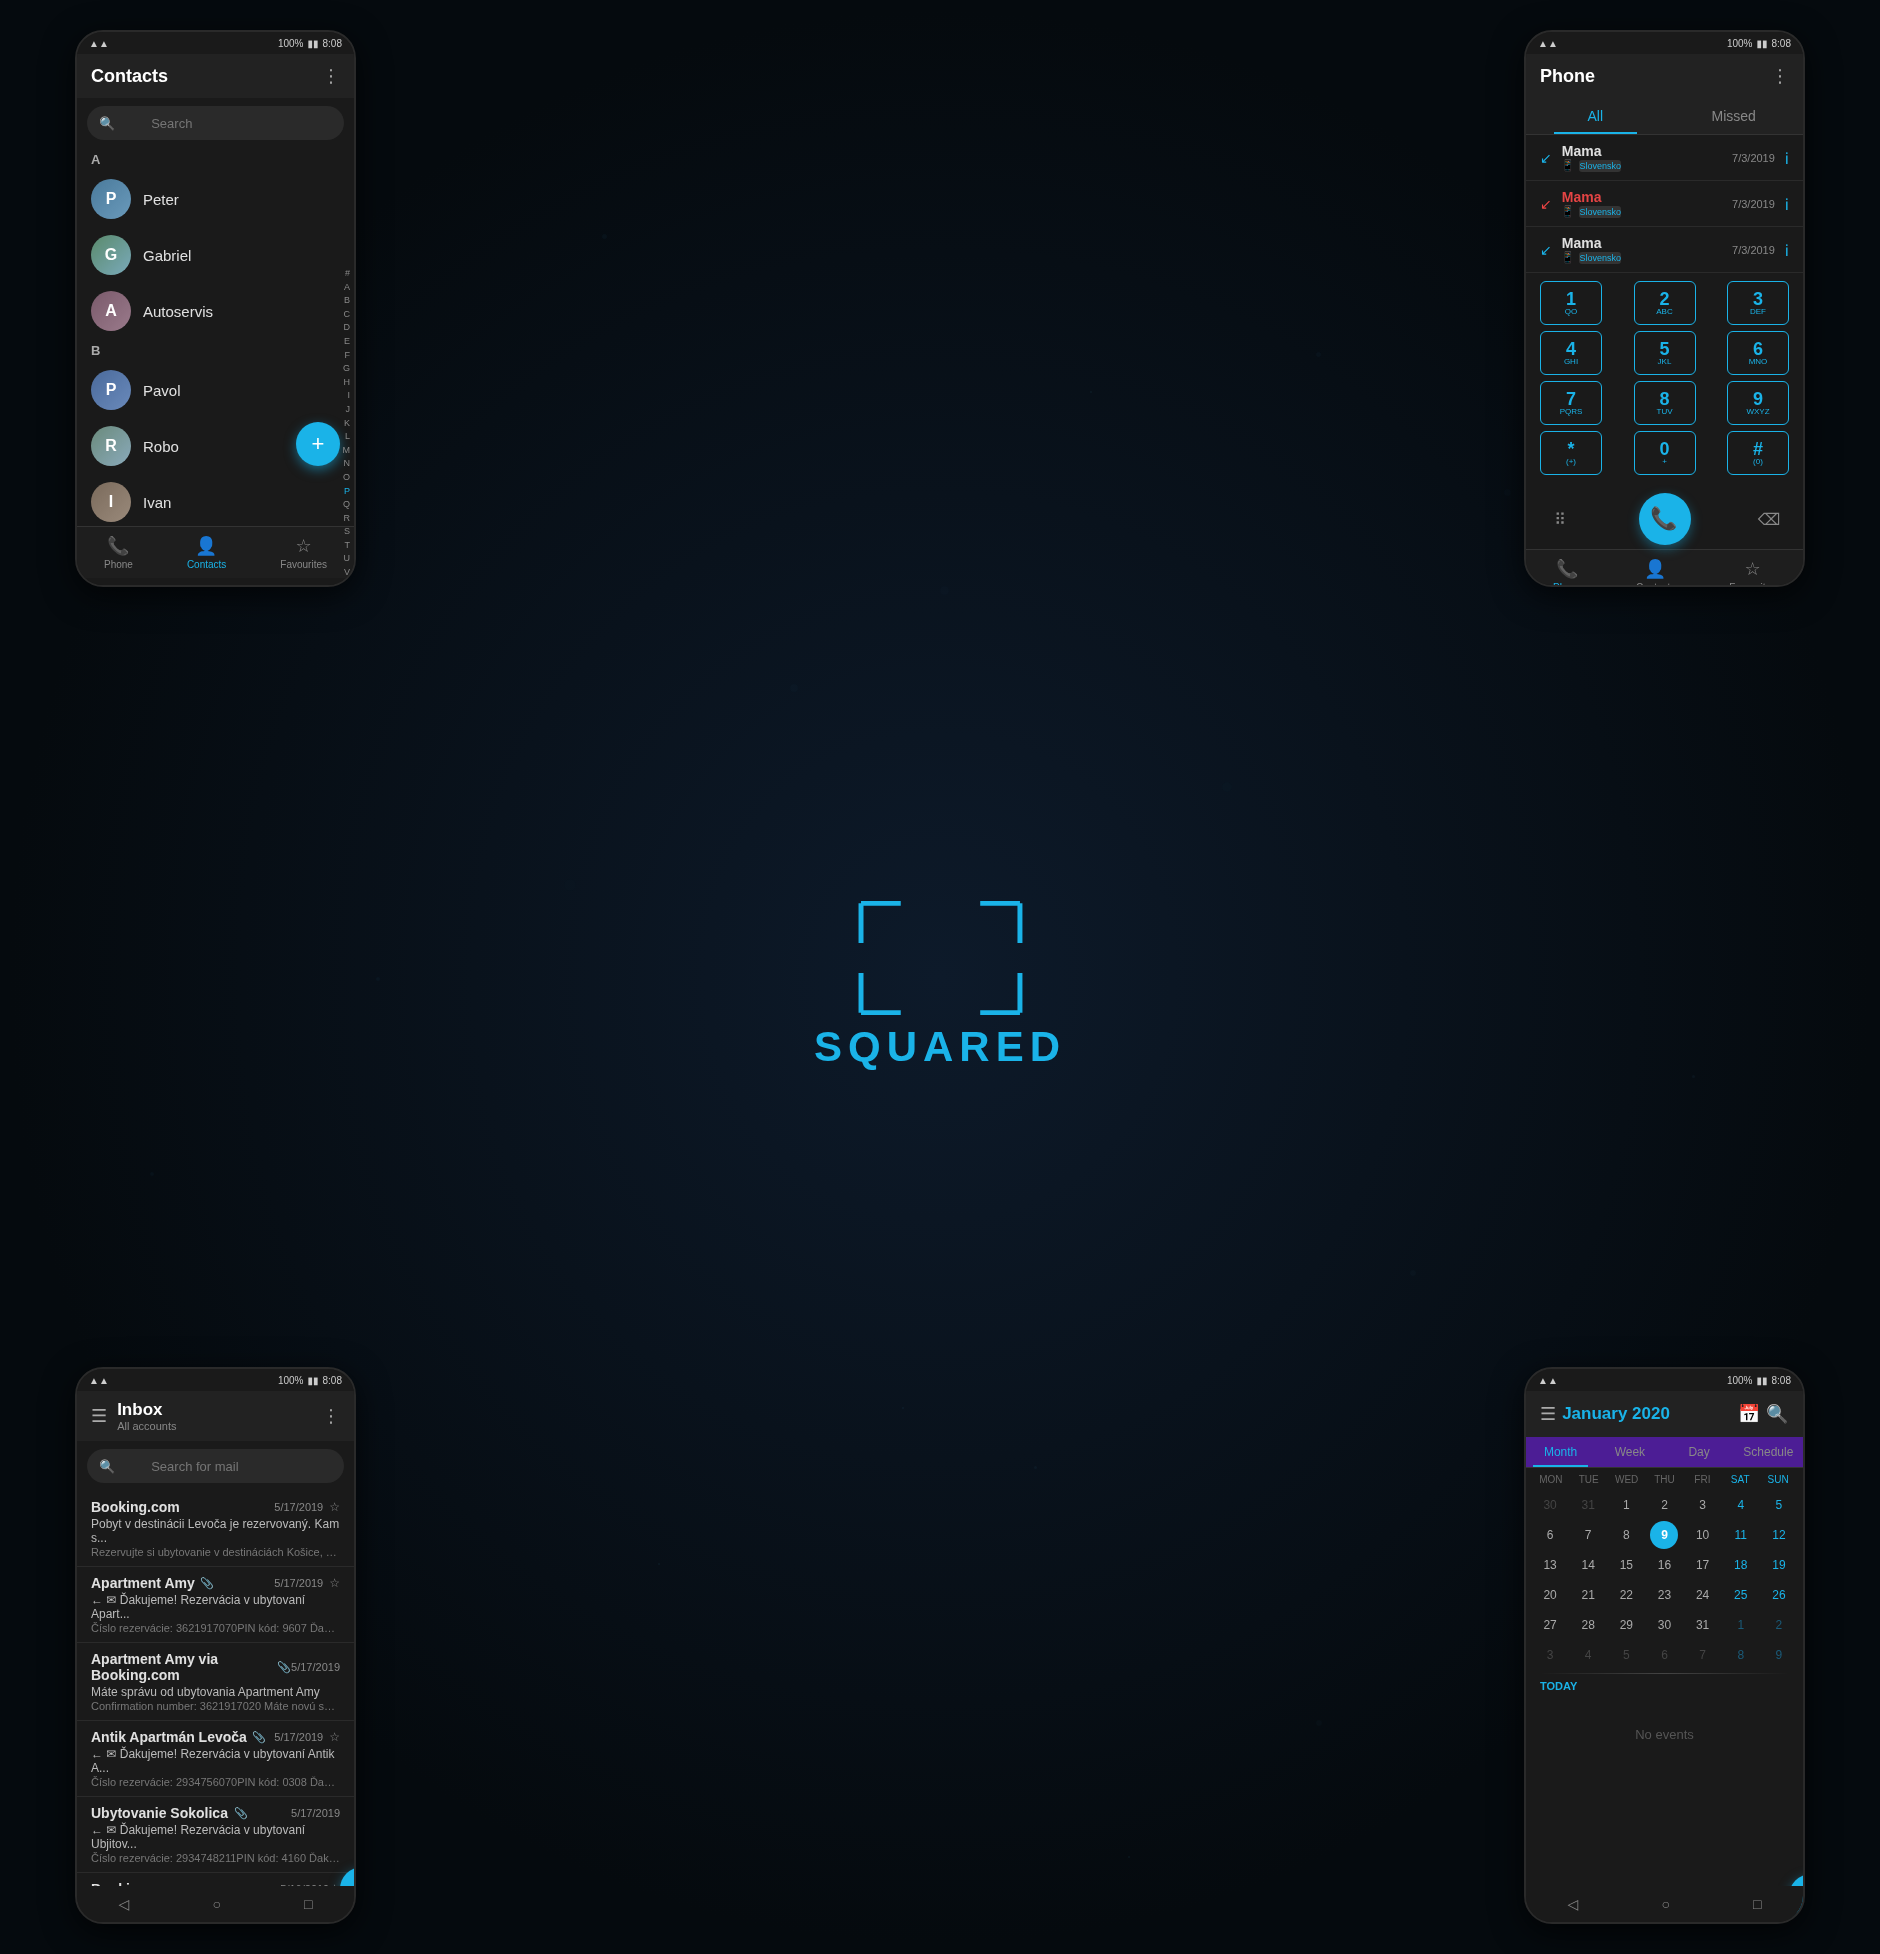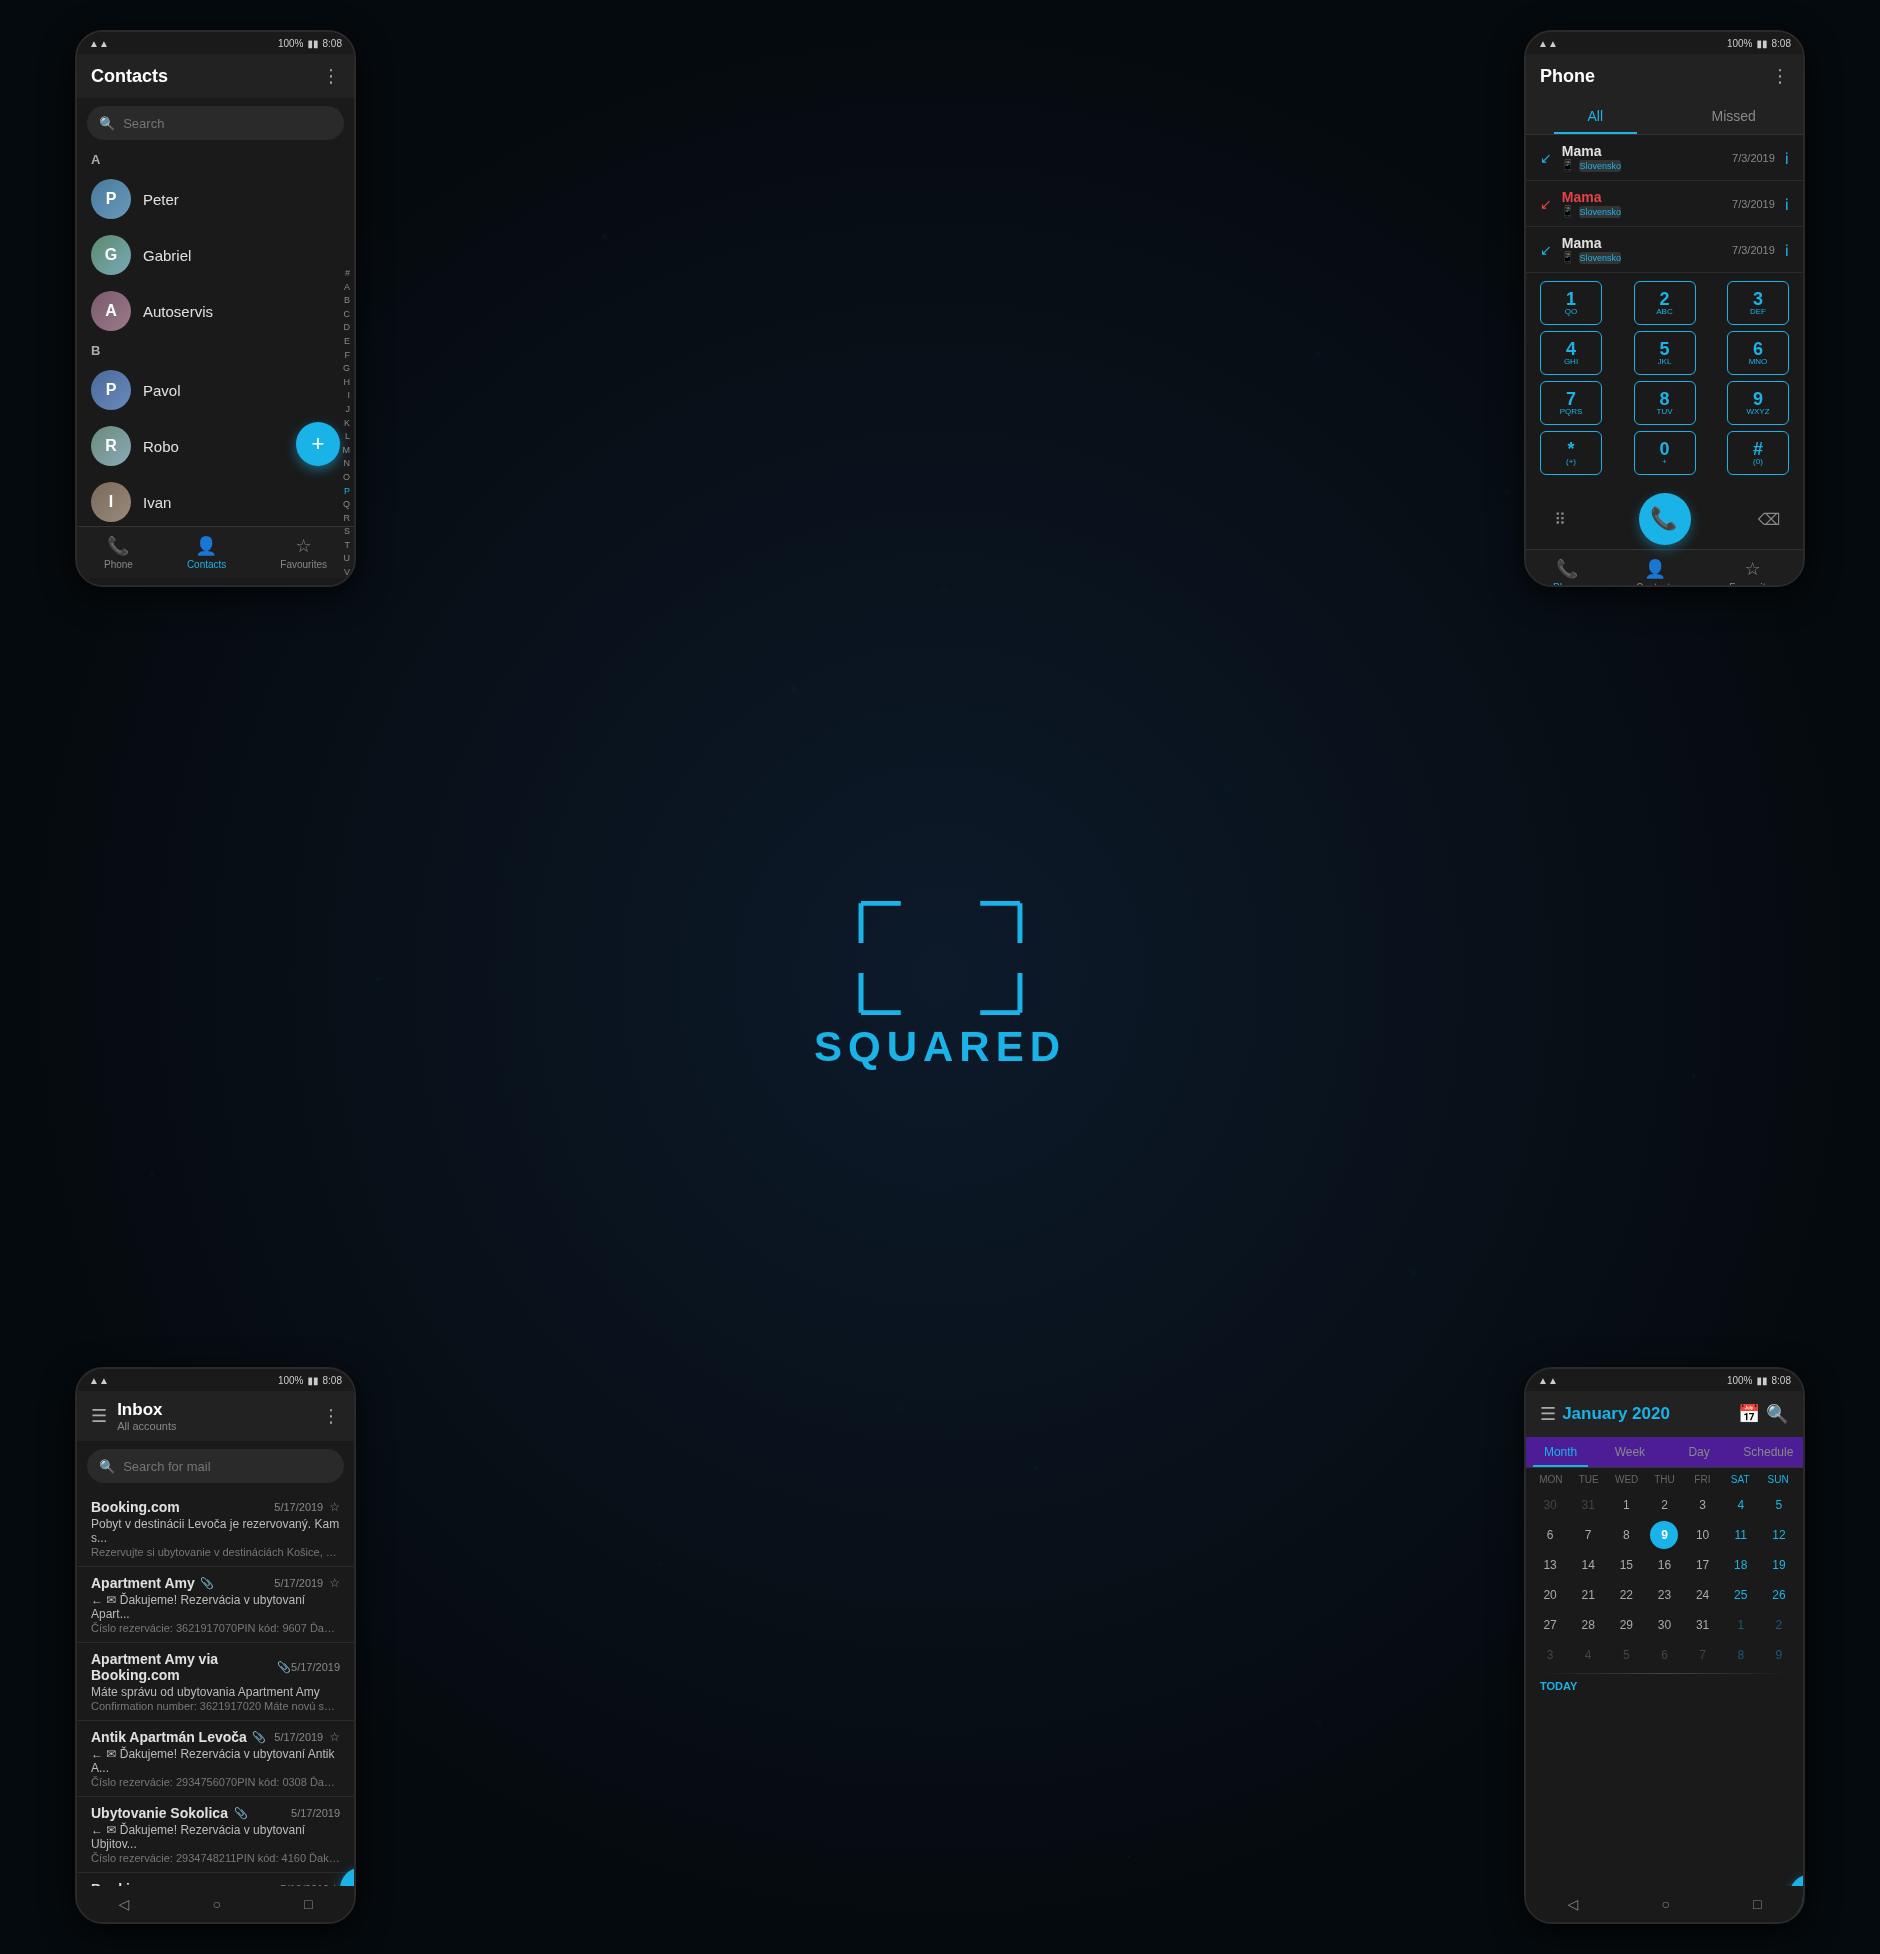--- a/index.html
+++ b/index.html
@@ -106,20 +106,21 @@
       padding: 0 12px;
       gap: 8px;
     }
     .search-bar input {
       background: transparent;
       border: none;
       outline: none;
       color: #aaa;
       font-size: 13px;
       width: 100%;
+      margin-left: 28px;
     }
     .search-icon { color: #888; font-size: 13px; }
     
     .section-header {
       padding: 4px 14px;
       color: #aaa;
       font-size: 13px;
       font-weight: bold;
     }
     
@@ -954,20 +955,23 @@
         <div class="cal-day other-month">4</div>
         <div class="cal-day other-month">5</div>
         <div class="cal-day other-month">6</div>
         <div class="cal-day other-month">7</div>
         <div class="cal-day other-month weekend">8</div>
         <div class="cal-day other-month weekend">9</div>
       </div>
     </div>
     <div class="dash-line"></div>
     <div class="today-label">TODAY</div>
+    <div style="height:80px;display:flex;align-items:center;justify-content:center;">
+      <span class="no-events">No events</span>
+    </div>
 
     <div style="position:absolute;bottom:48px;right:14px;">
       <div class="fab">+</div>
     </div>
 
     <div class="android-nav" style="position:absolute;bottom:0;left:0;right:0;">
       <span class="android-btn">◁</span>
       <span class="android-btn">○</span>
       <span class="android-btn">□</span>
     </div>

